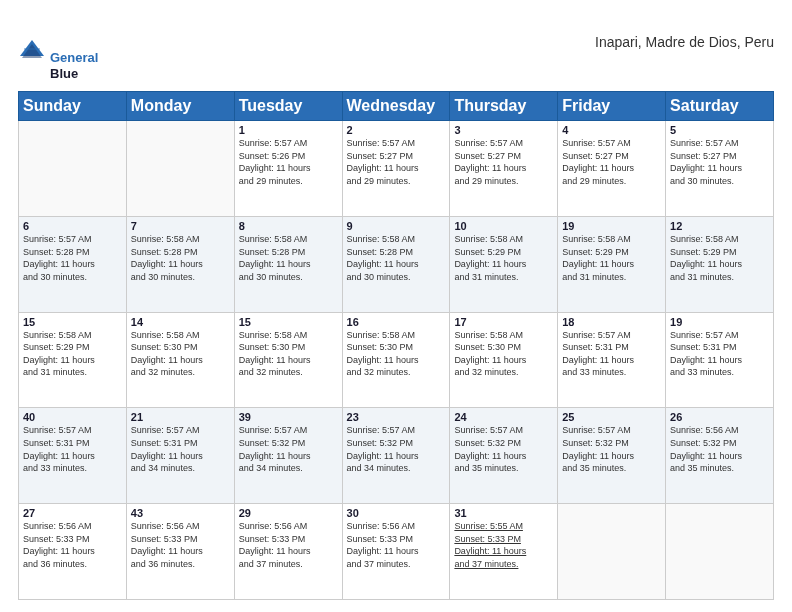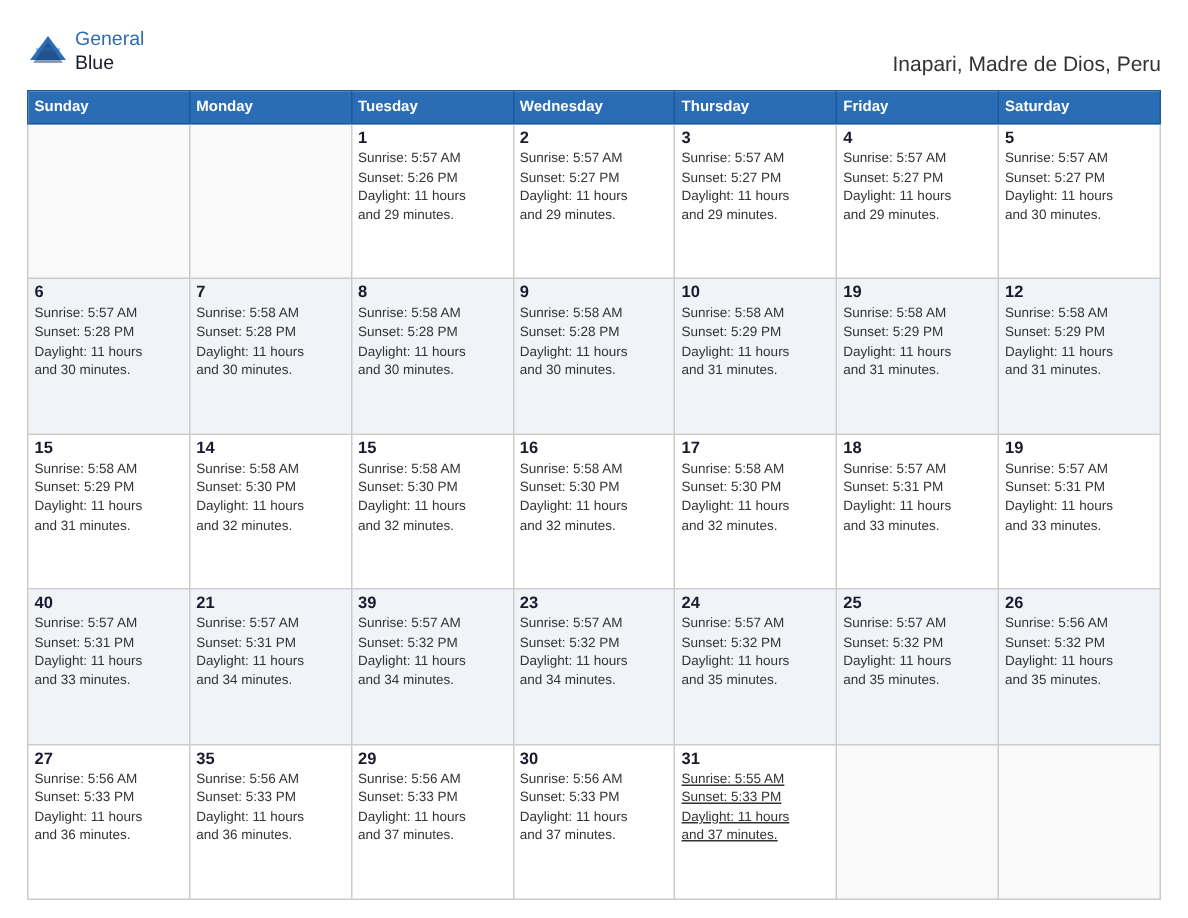--- a/index.html
+++ b/index.html
@@ -23,23 +23,24 @@
       align-items: flex-start;
       margin-bottom: 10px;
     }
     .logo {
       display: flex;
       align-items: center;
       gap: 4px;
     }
     .logo-text {
       font-size: 13px;
-      font-weight: normal;
+      font-weight: bold;
       color: #1a1a2e;
       line-height: 1.2;
+      margin-top: 32px;
     }
     .logo-text span {
       color: #2a6db5;
     }
     .logo-icon {
       width: 28px;
       height: 24px;
     }
     .title-area {
       text-align: right;
@@ -58,21 +59,21 @@
     .calendar {
       flex: 1;
       border: 1px solid #ccc;
       border-collapse: collapse;
       width: 100%;
       table-layout: fixed;
     }
     .calendar th {
       background-color: #2a6db5;
       color: white;
-      font-size: 10px;
+      font-size: 16px;
       font-weight: bold;
       padding: 5px 4px;
       text-align: left;
       border: 1px solid #1a5a9a;
     }
     .calendar td {
       border: 1px solid #ccc;
       vertical-align: top;
       padding: 3px 4px;
       font-size: 9.5px;
@@ -332,21 +333,21 @@
         </tr>
         <tr class="row-white">
           <td>
             <span class="day-num">27</span>
             <div class="day-info" style="white-space: pre-line;">Sunrise: 5:56 AM
 Sunset: 5:33 PM
 Daylight: 11 hours
 and 36 minutes.</div>
           </td>
           <td>
-            <span class="day-num">35</span>
+            <span class="day-num">43</span>
             <div class="day-info" style="white-space: pre-line;">Sunrise: 5:56 AM
 Sunset: 5:33 PM
 Daylight: 11 hours
 and 36 minutes.</div>
           </td>
           <td>
             <span class="day-num">29</span>
             <div class="day-info" style="white-space: pre-line;">Sunrise: 5:56 AM
 Sunset: 5:33 PM
 Daylight: 11 hours

